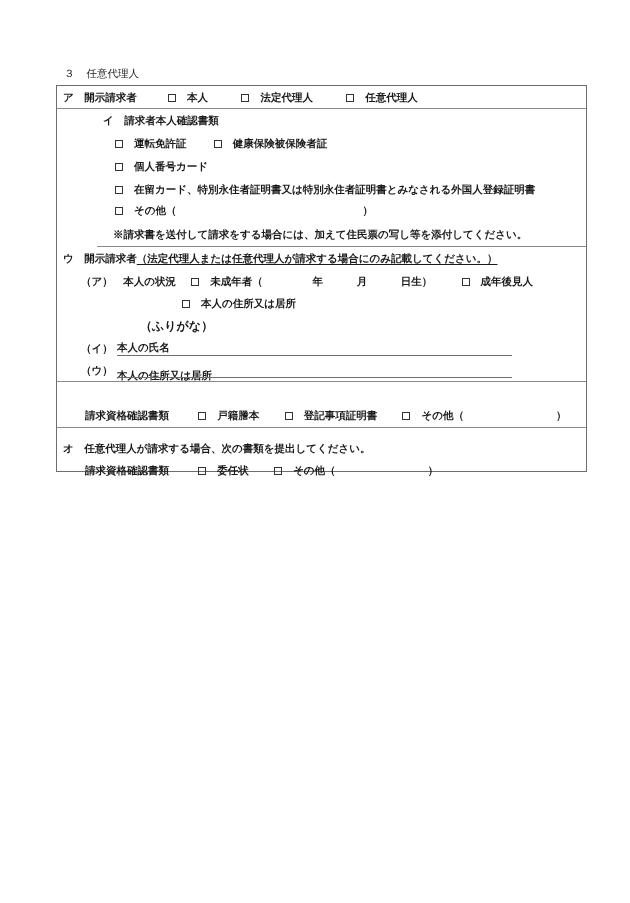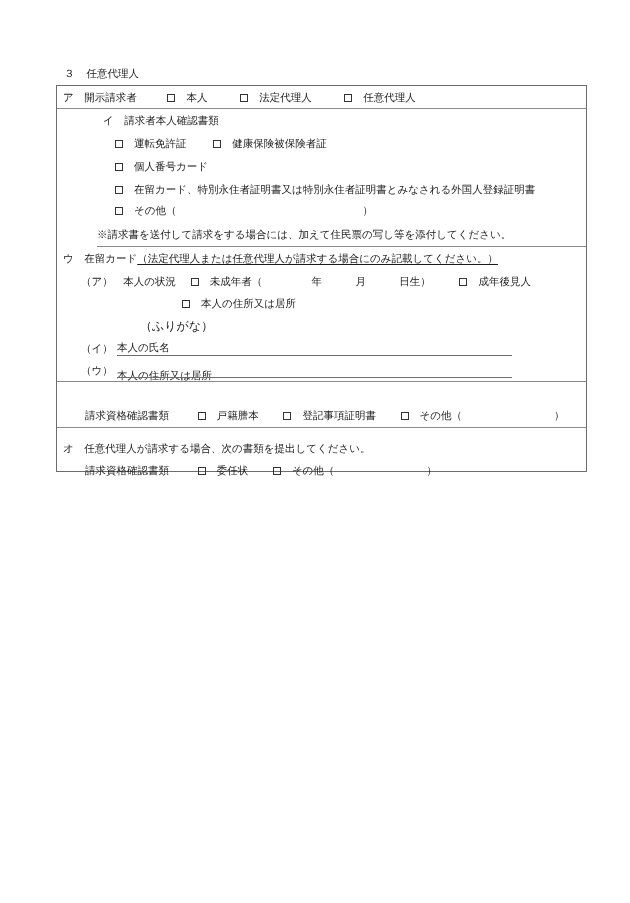--- a/index.html
+++ b/index.html
@@ -10,21 +10,21 @@
       font-size: 10.5px;
     }
     .sec-title {
       position: absolute; left: 64px; top: 67px; font-size: 10.5px; letter-spacing: 0;
     }
     .sec-title .num { margin-right: 12px; }
     .form {
       position: absolute; left: 56px; top: 85px; width: 531px; height: 387px;
       border: 1px solid #6d6d6d; box-sizing: border-box;
     }
-    .row { position: absolute; left: 0; right: 0; border-bottom: 1px solid #8a8a8a; }
+    .row { position: absolute; left: 0; right: 0; border-bottom: 1px solid #8a8a8a; font-weight: bold; }
     .row.last { border-bottom: none; }
     .line { position: absolute; white-space: nowrap; height: 14px; line-height: 14px; }
     .cb {
       display: inline-block; width: 8px; height: 8px; border: 1px solid #333;
       vertical-align: -1px; margin-right: 11px; box-sizing: border-box;
     }
     .gap { display: inline-block; }
     .ul { text-decoration: underline; text-underline-offset: 2px; }
     .hline { position: absolute; height: 1px; background: #6e6e6e; }
     .paren-space { display: inline-block; }
@@ -59,26 +59,26 @@
     </div>
     <div class="line" style="left:18px; top:51px;">
       <span class="cb"></span><span>個人番号カード</span>
     </div>
     <div class="line" style="left:18px; top:74px;">
       <span class="cb"></span><span>在留カード、特別永住者証明書又は特別永住者証明書とみなされる外国人登録証明書</span>
     </div>
     <div class="line" style="left:18px; top:95px;">
       <span class="cb"></span><span>その他（</span><span class="paren-space" style="width:186px"></span><span>）</span>
     </div>
-    <div class="line" style="left:0; top:119px;">※請求書を送付して請求をする場合には、加えて住民票の写し等を添付してください。</div>
+    <div class="line" style="left:16px; top:119px;">※請求書を送付して請求をする場合には、加えて住民票の写し等を添付してください。</div>
   </div>
 
   <div class="row" style="top:160px; height:135px;">
     <div class="line" style="left:6px; top:5px;">
-      <span>ウ　在留カード</span><span class="ul">（法定代理人または任意代理人が請求する場合にのみ記載してください。）</span>
+      <span>ウ　開示請求者</span><span class="ul">（法定代理人または任意代理人が請求する場合にのみ記載してください。）</span>
     </div>
     <div class="line" style="left:24px; top:28px;">
       <span>（ア）　本人の状況</span>
       <span class="gap" style="width:8px"></span>
       <span><span class="cb"></span><span>未成年者（</span></span>
       <span class="gap" style="width:46px"></span><span>年</span>
       <span class="gap" style="width:30px"></span><span>月</span>
       <span class="gap" style="width:30px"></span><span>日生）</span>
       <span class="gap" style="width:22px"></span>
       <span><span class="cb"></span><span>成年後見人</span></span>

